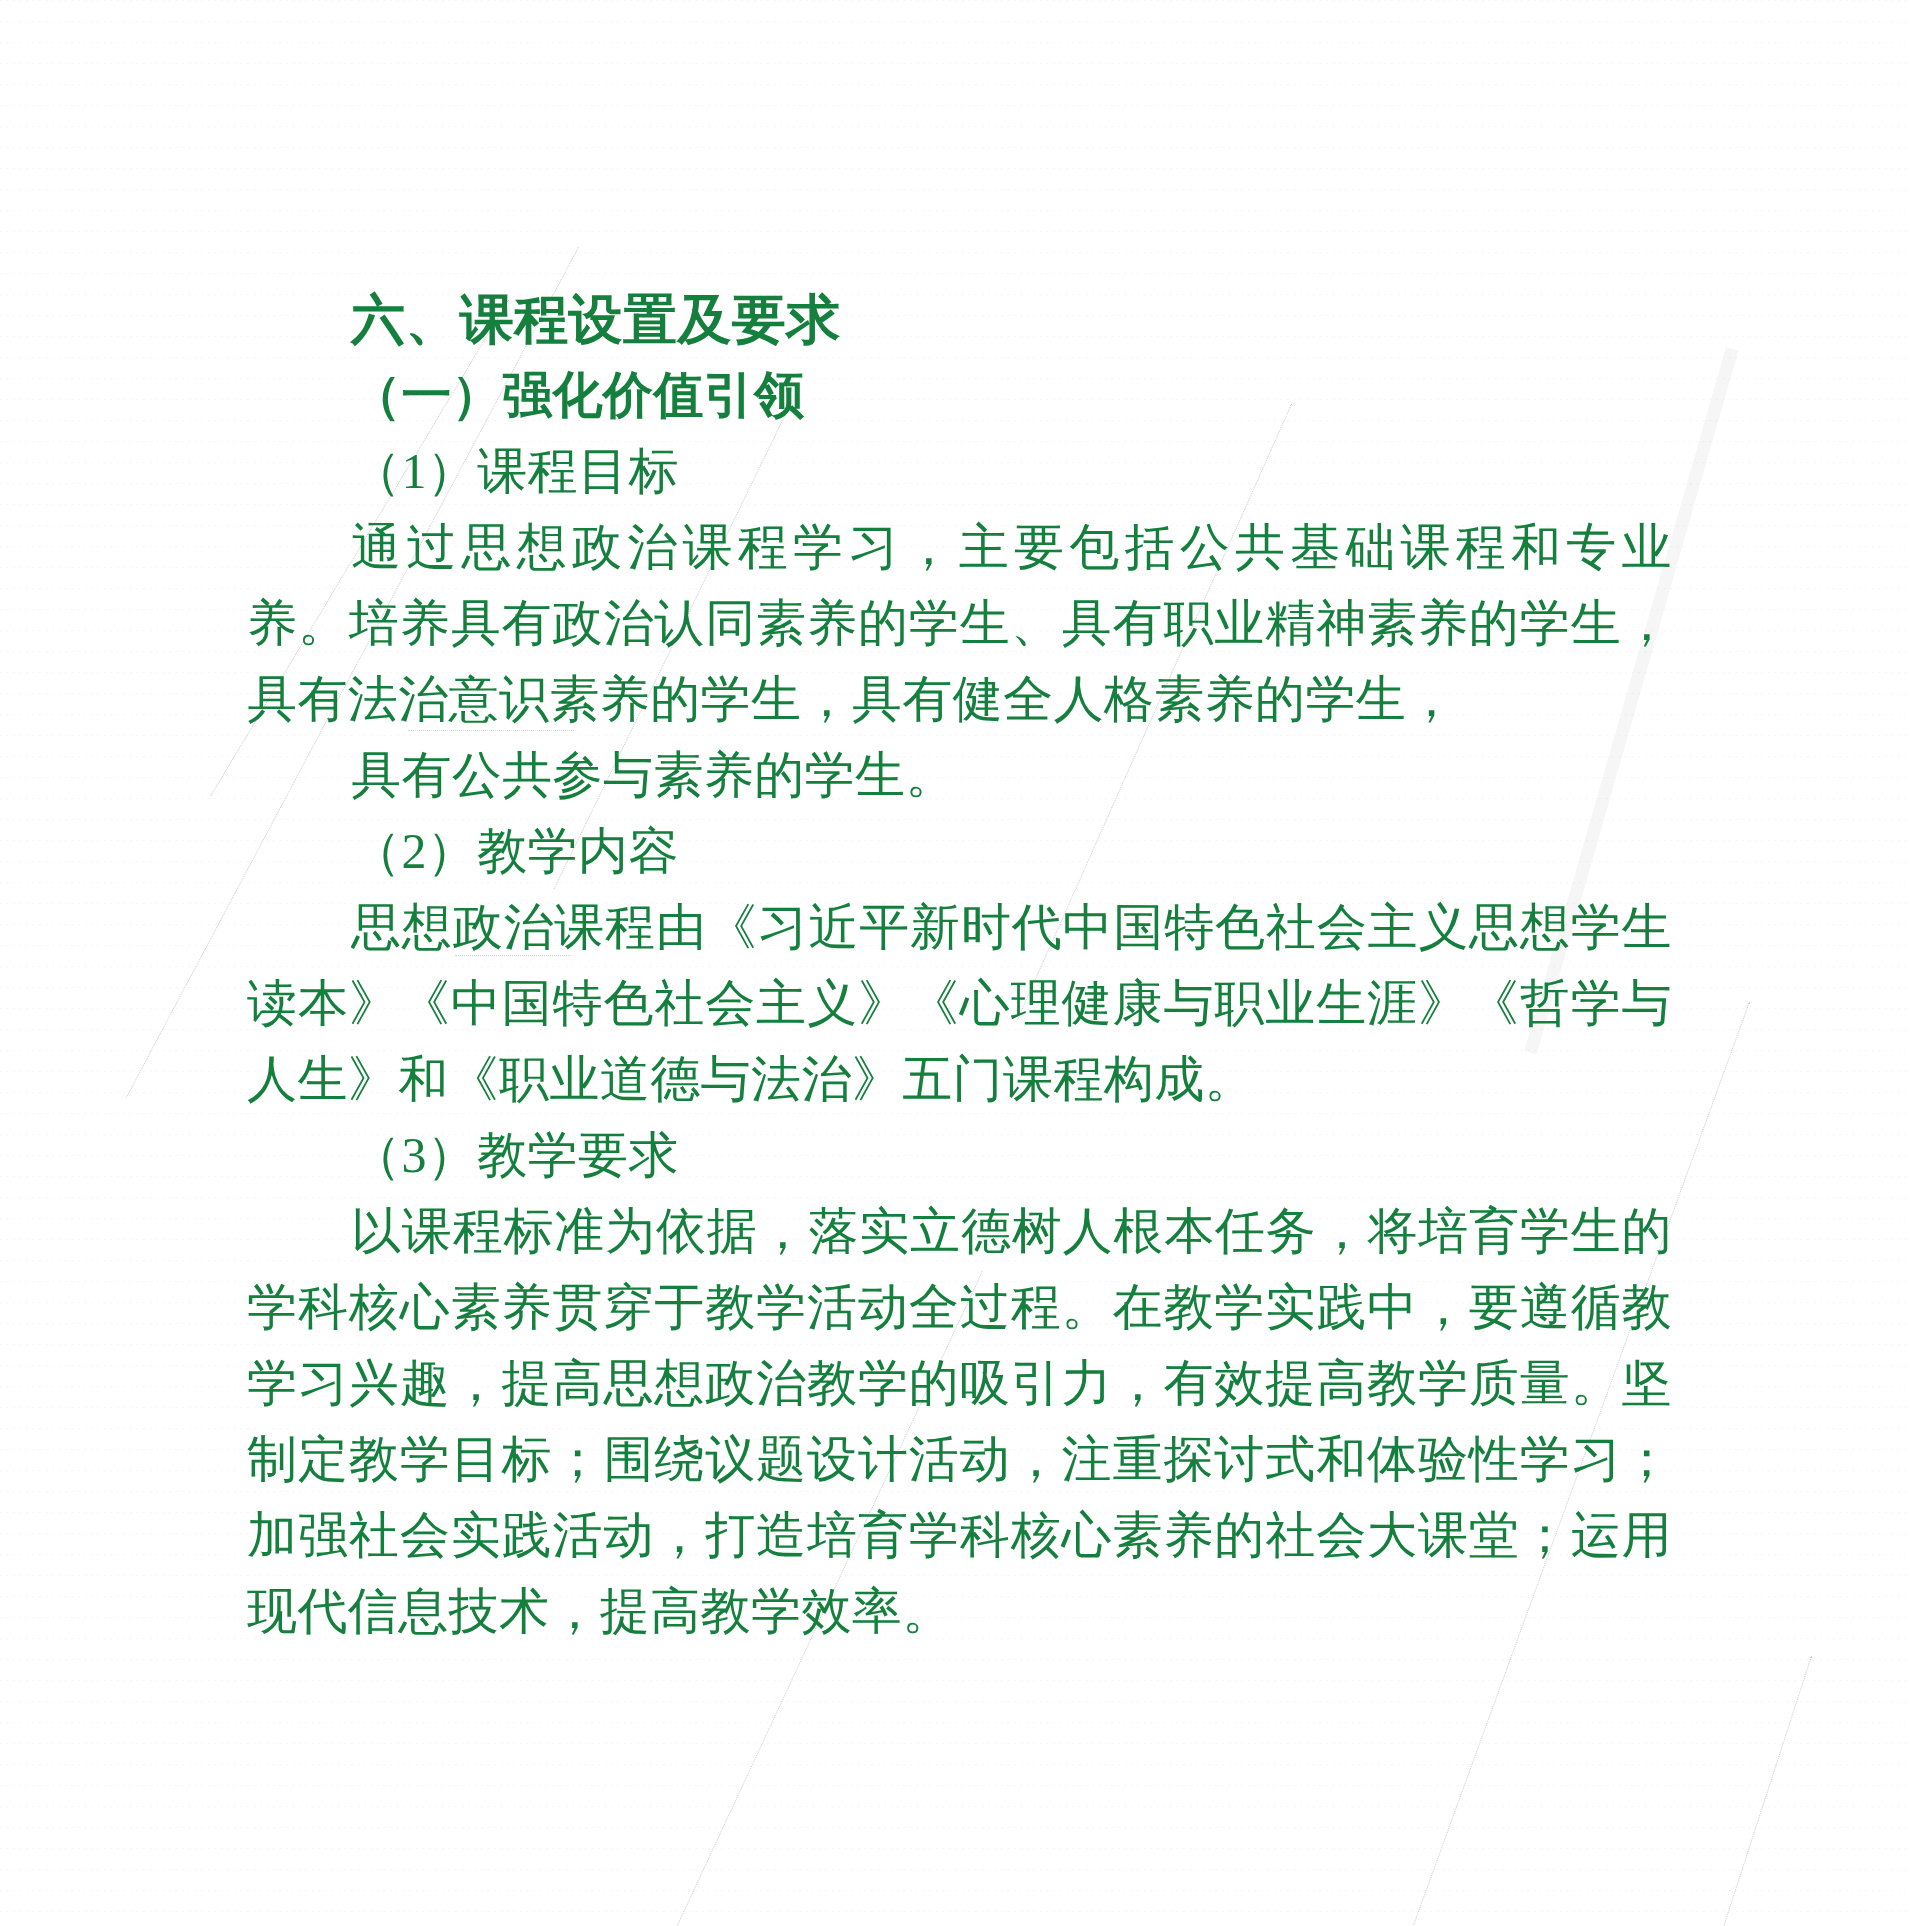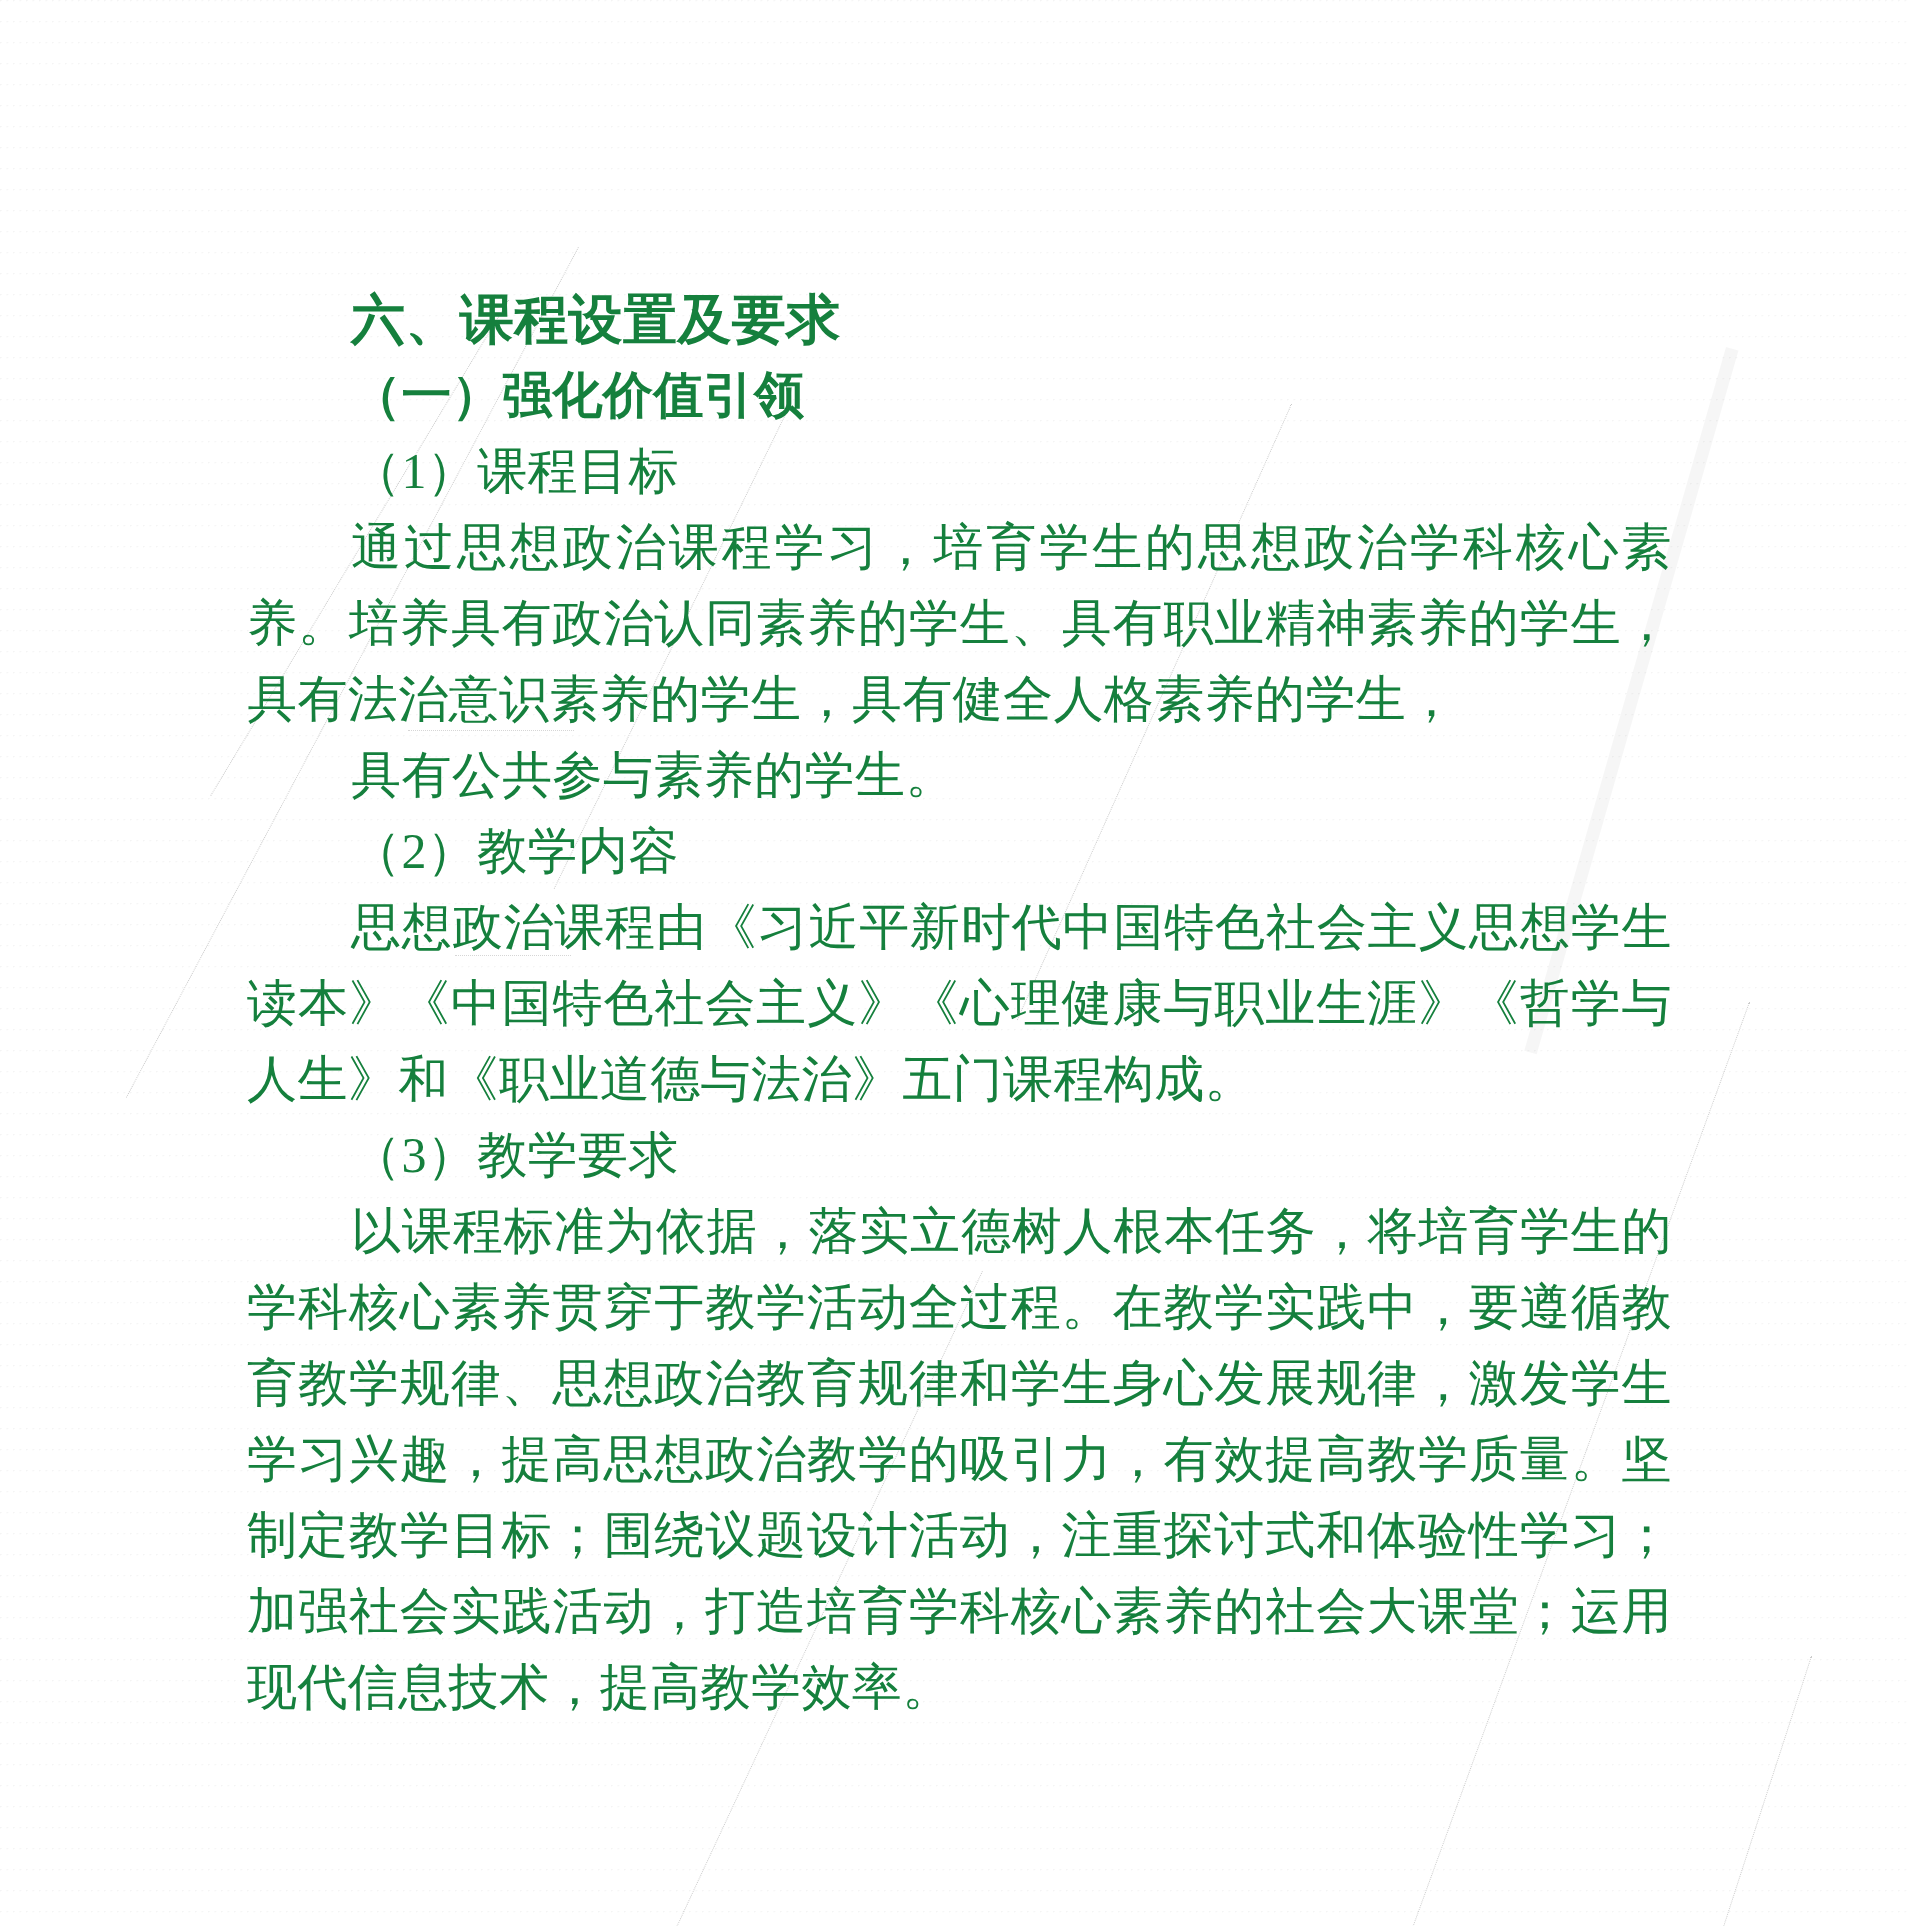--- a/index.html
+++ b/index.html
@@ -78,32 +78,31 @@
   <div class="diag" style="left:1749px;top:1002px;height:1002px;transform:rotate(20deg);"></div>
   <div class="diag" style="left:1811px;top:1656px;height:1040px;transform:rotate(18deg);"></div>
 
   <div class="ghost" style="left:408px;top:730px;width:166px;"></div>
   <div class="ghost" style="left:455px;top:955px;width:116px;"></div>
 
   <div class="content" id="content">
       <div class="line h1 ind"><span class="seg b">六、课程设置及要求</span></div>
       <div class="line ind"><span class="seg b">（一）强化价值引领</span></div>
       <div class="line ind"><span class="seg">（1）课程目标</span></div>
-      <div class="line ind just"><span class="seg">通过思想政治课程学习，培育学生的思想政治学科核心素</span></div>
+      <div class="line ind just"><span class="seg">通过思想政治课程学习，主要包括公共基础课程和专业</span></div>
       <div class="line just"><span class="seg">养。培养具有政治认同素养的学生、具有职业精神素养的学生，</span></div>
       <div class="line"><span class="seg">具有法治意识素养的学生，具有健全人格素养的学生，</span></div>
       <div class="line ind"><span class="seg">具有公共参与素养的学生。</span></div>
       <div class="line ind"><span class="seg">（2）教学内容</span></div>
       <div class="line ind just"><span class="seg">思想政治课程由《习近平新时代中国特色社会主义思想学生</span></div>
       <div class="line just"><span class="seg">读本》《中国特色社会主义》《心理健康与职业生涯》《哲学与</span></div>
       <div class="line"><span class="seg">人生》和《职业道德与法治》五门课程构成。</span></div>
       <div class="line ind"><span class="seg">（3）教学要求</span></div>
       <div class="line ind just"><span class="seg">以课程标准为依据，落实立德树人根本任务，将培育学生的</span></div>
       <div class="line just"><span class="seg">学科核心素养贯穿于教学活动全过程。在教学实践中，要遵循教</span></div>
-      <div class="line just"><span class="seg">育教学规律、思想政治教育规律和学生身心发展规律，激发学生</span></div>
       <div class="line just"><span class="seg">学习兴趣，提高思想政治教学的吸引力，有效提高教学质量。坚</span></div>
       <div class="line just"><span class="seg">制定教学目标；围绕议题设计活动，注重探讨式和体验性学习；</span></div>
       <div class="line just"><span class="seg">加强社会实践活动，打造培育学科核心素养的社会大课堂；运用</span></div>
       <div class="line"><span class="seg">现代信息技术，提高教学效率。</span></div>
     </div>
 
 </div>
 
 
 </body></html>

